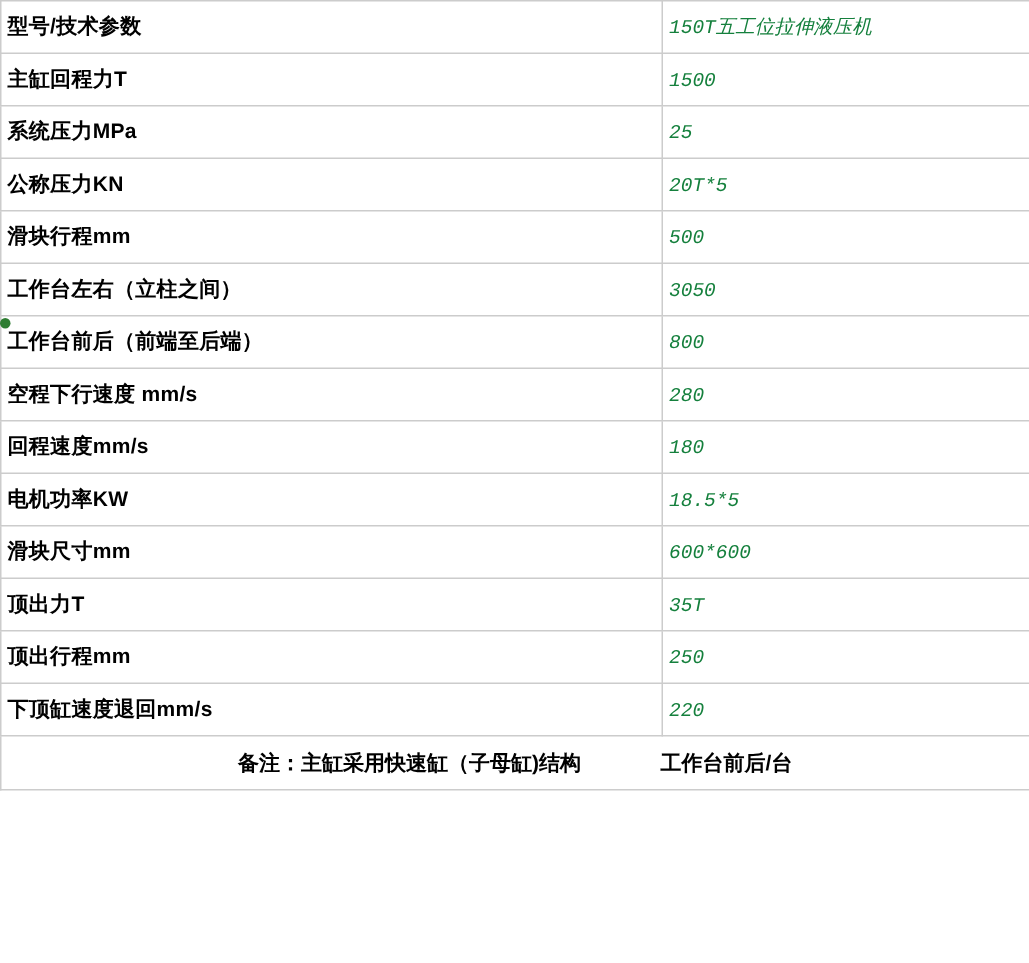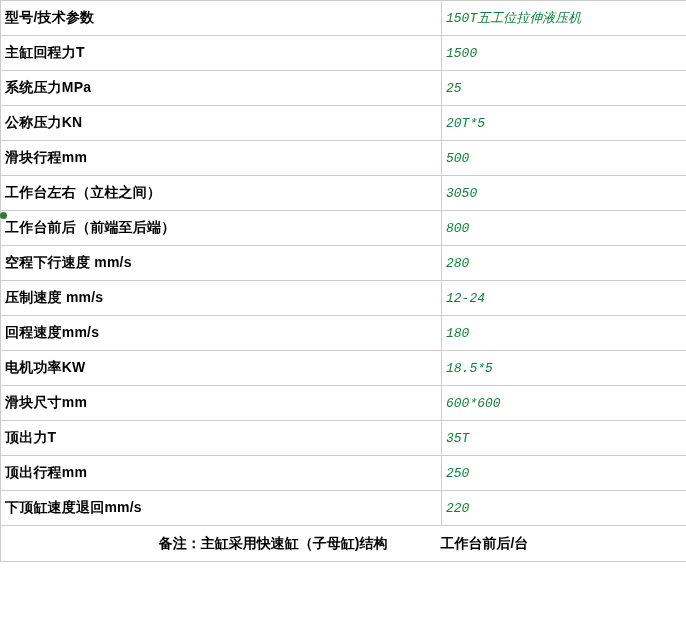--- a/index.html
+++ b/index.html
@@ -115,24 +115,20 @@
       </tr>
       <tr>
         <td class="param-cell">工作台前后（前端至后端）</td>
         <td class="value-cell">800</td>
       </tr>
       <tr>
         <td class="param-cell">空程下行速度 mm/s</td>
         <td class="value-cell">280</td>
       </tr>
       <tr>
-        <td class="param-cell">压制速度 mm/s</td>
-        <td class="value-cell">12-24</td>
-      </tr>
-      <tr>
         <td class="param-cell">回程速度mm/s</td>
         <td class="value-cell">180</td>
       </tr>
       <tr>
         <td class="param-cell">电机功率KW</td>
         <td class="value-cell">18.5*5</td>
       </tr>
       <tr>
         <td class="param-cell">滑块尺寸mm</td>
         <td class="value-cell">600*600</td>

